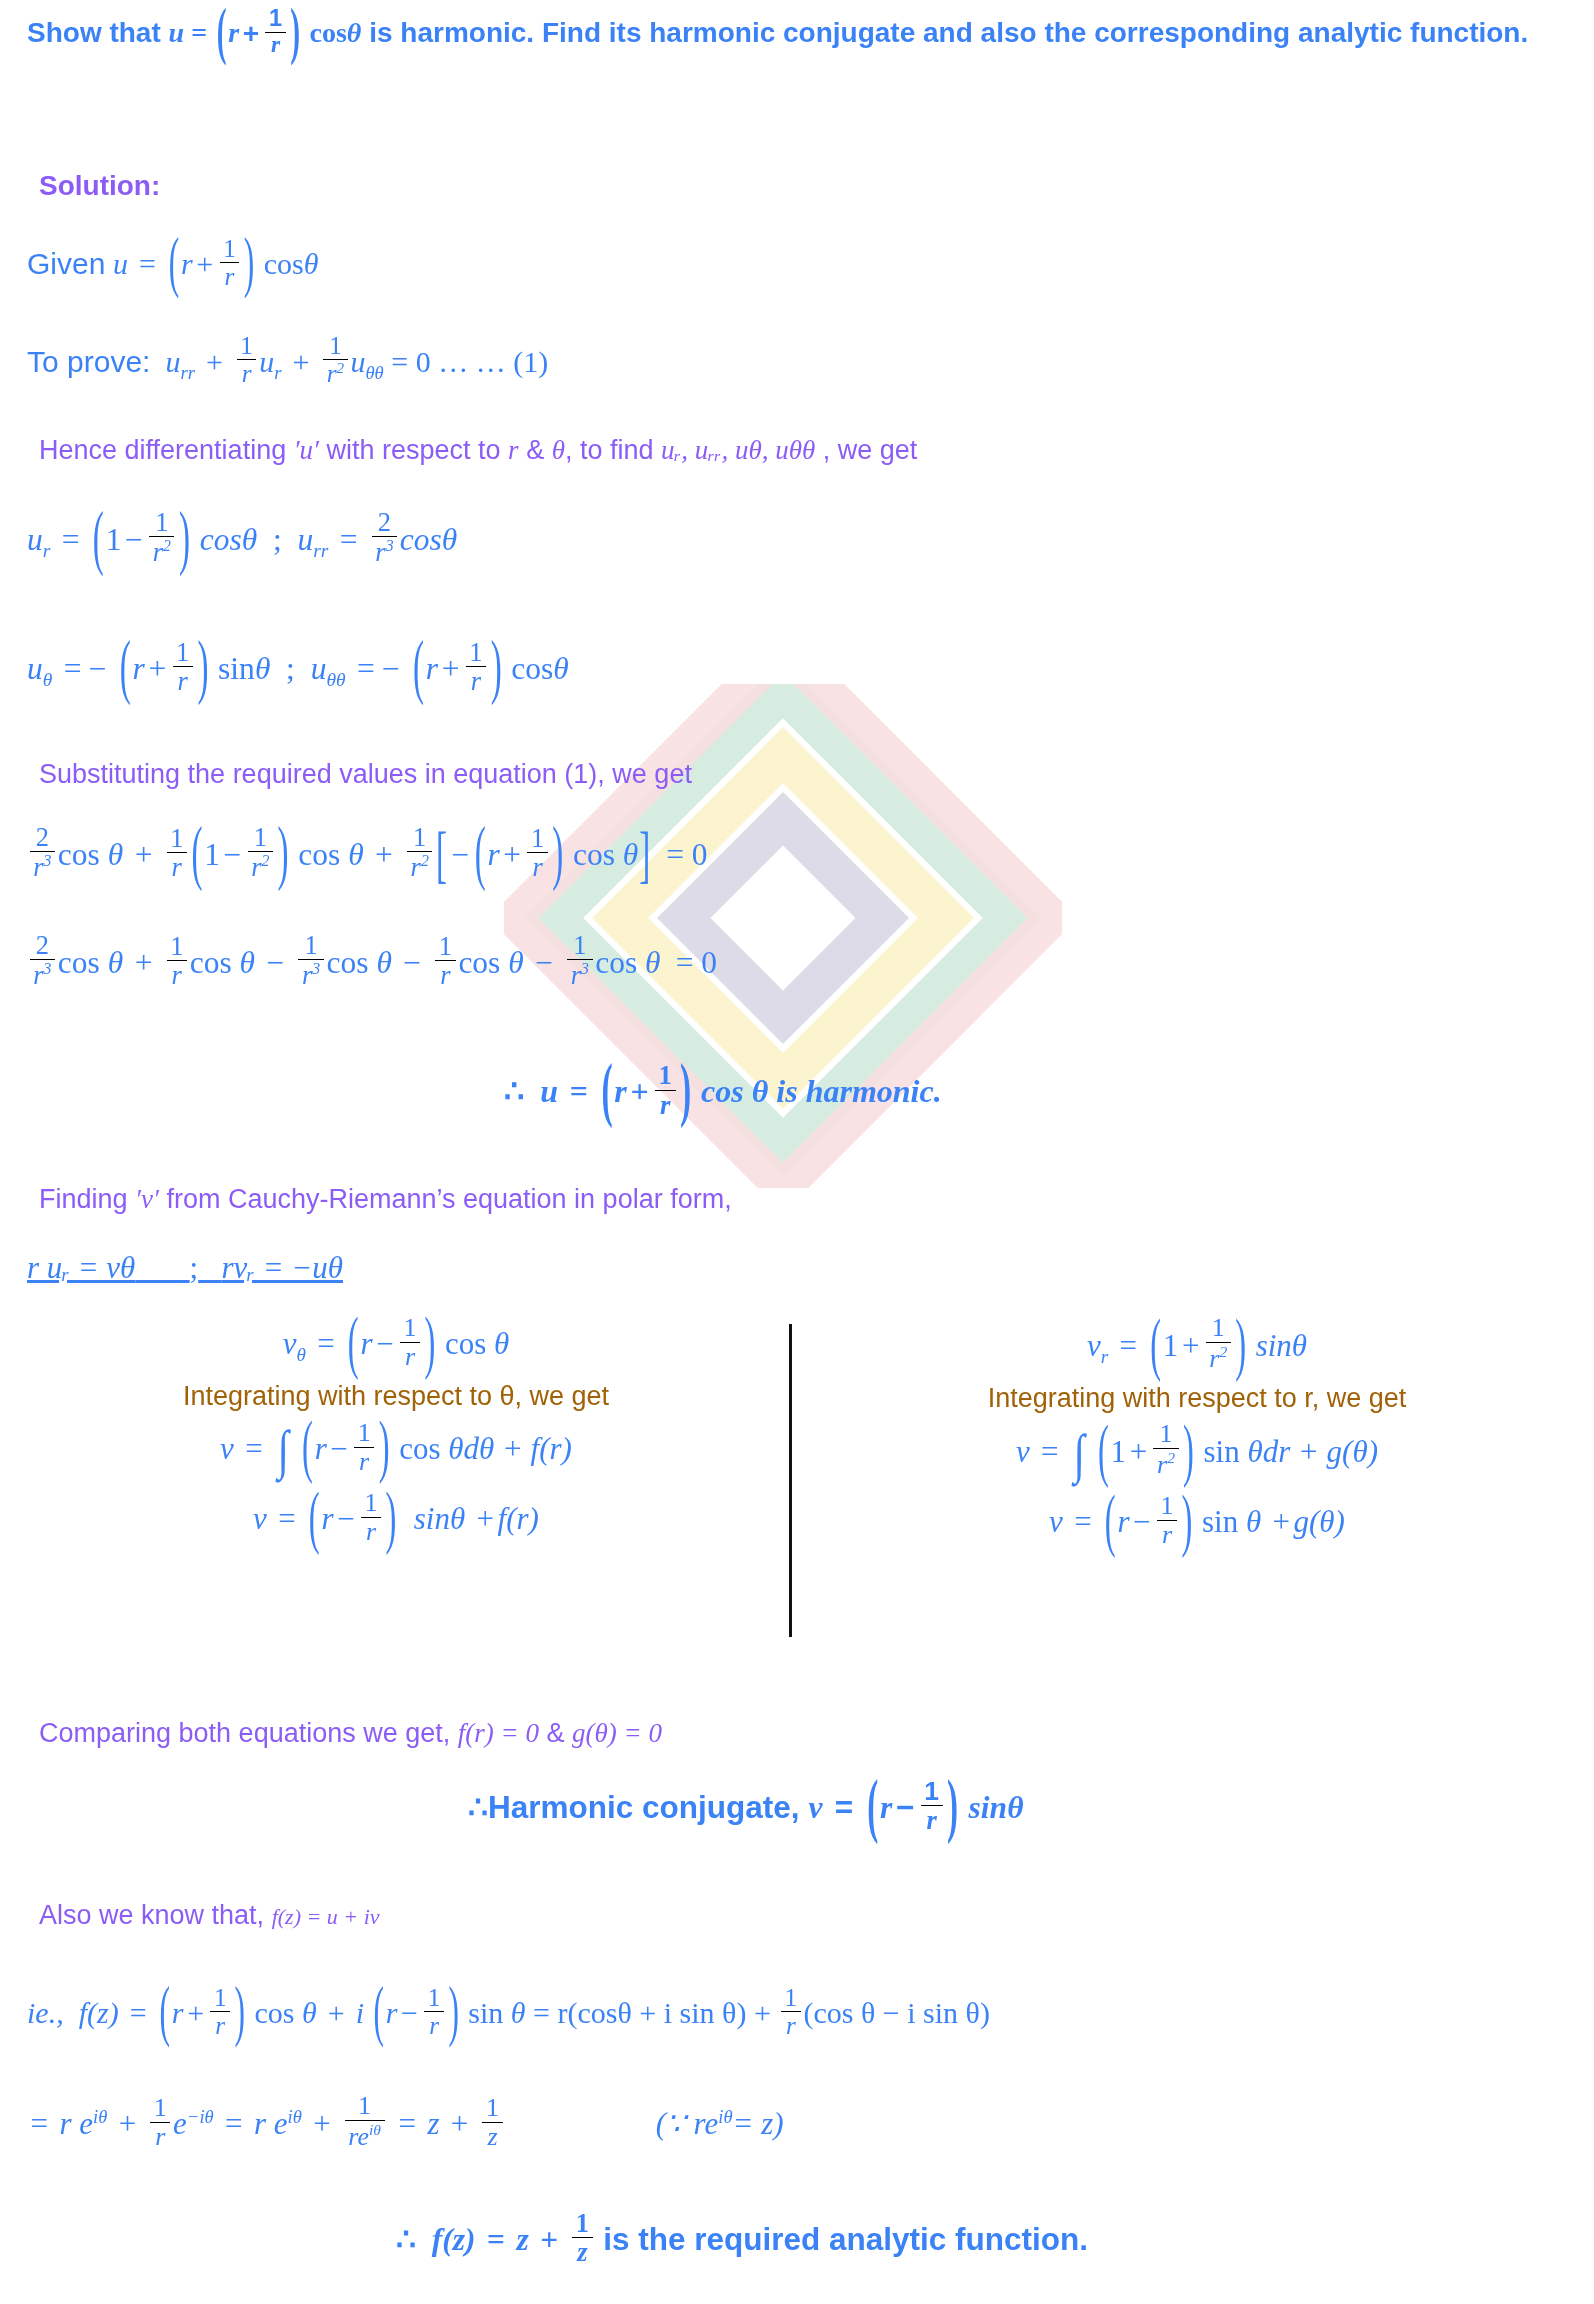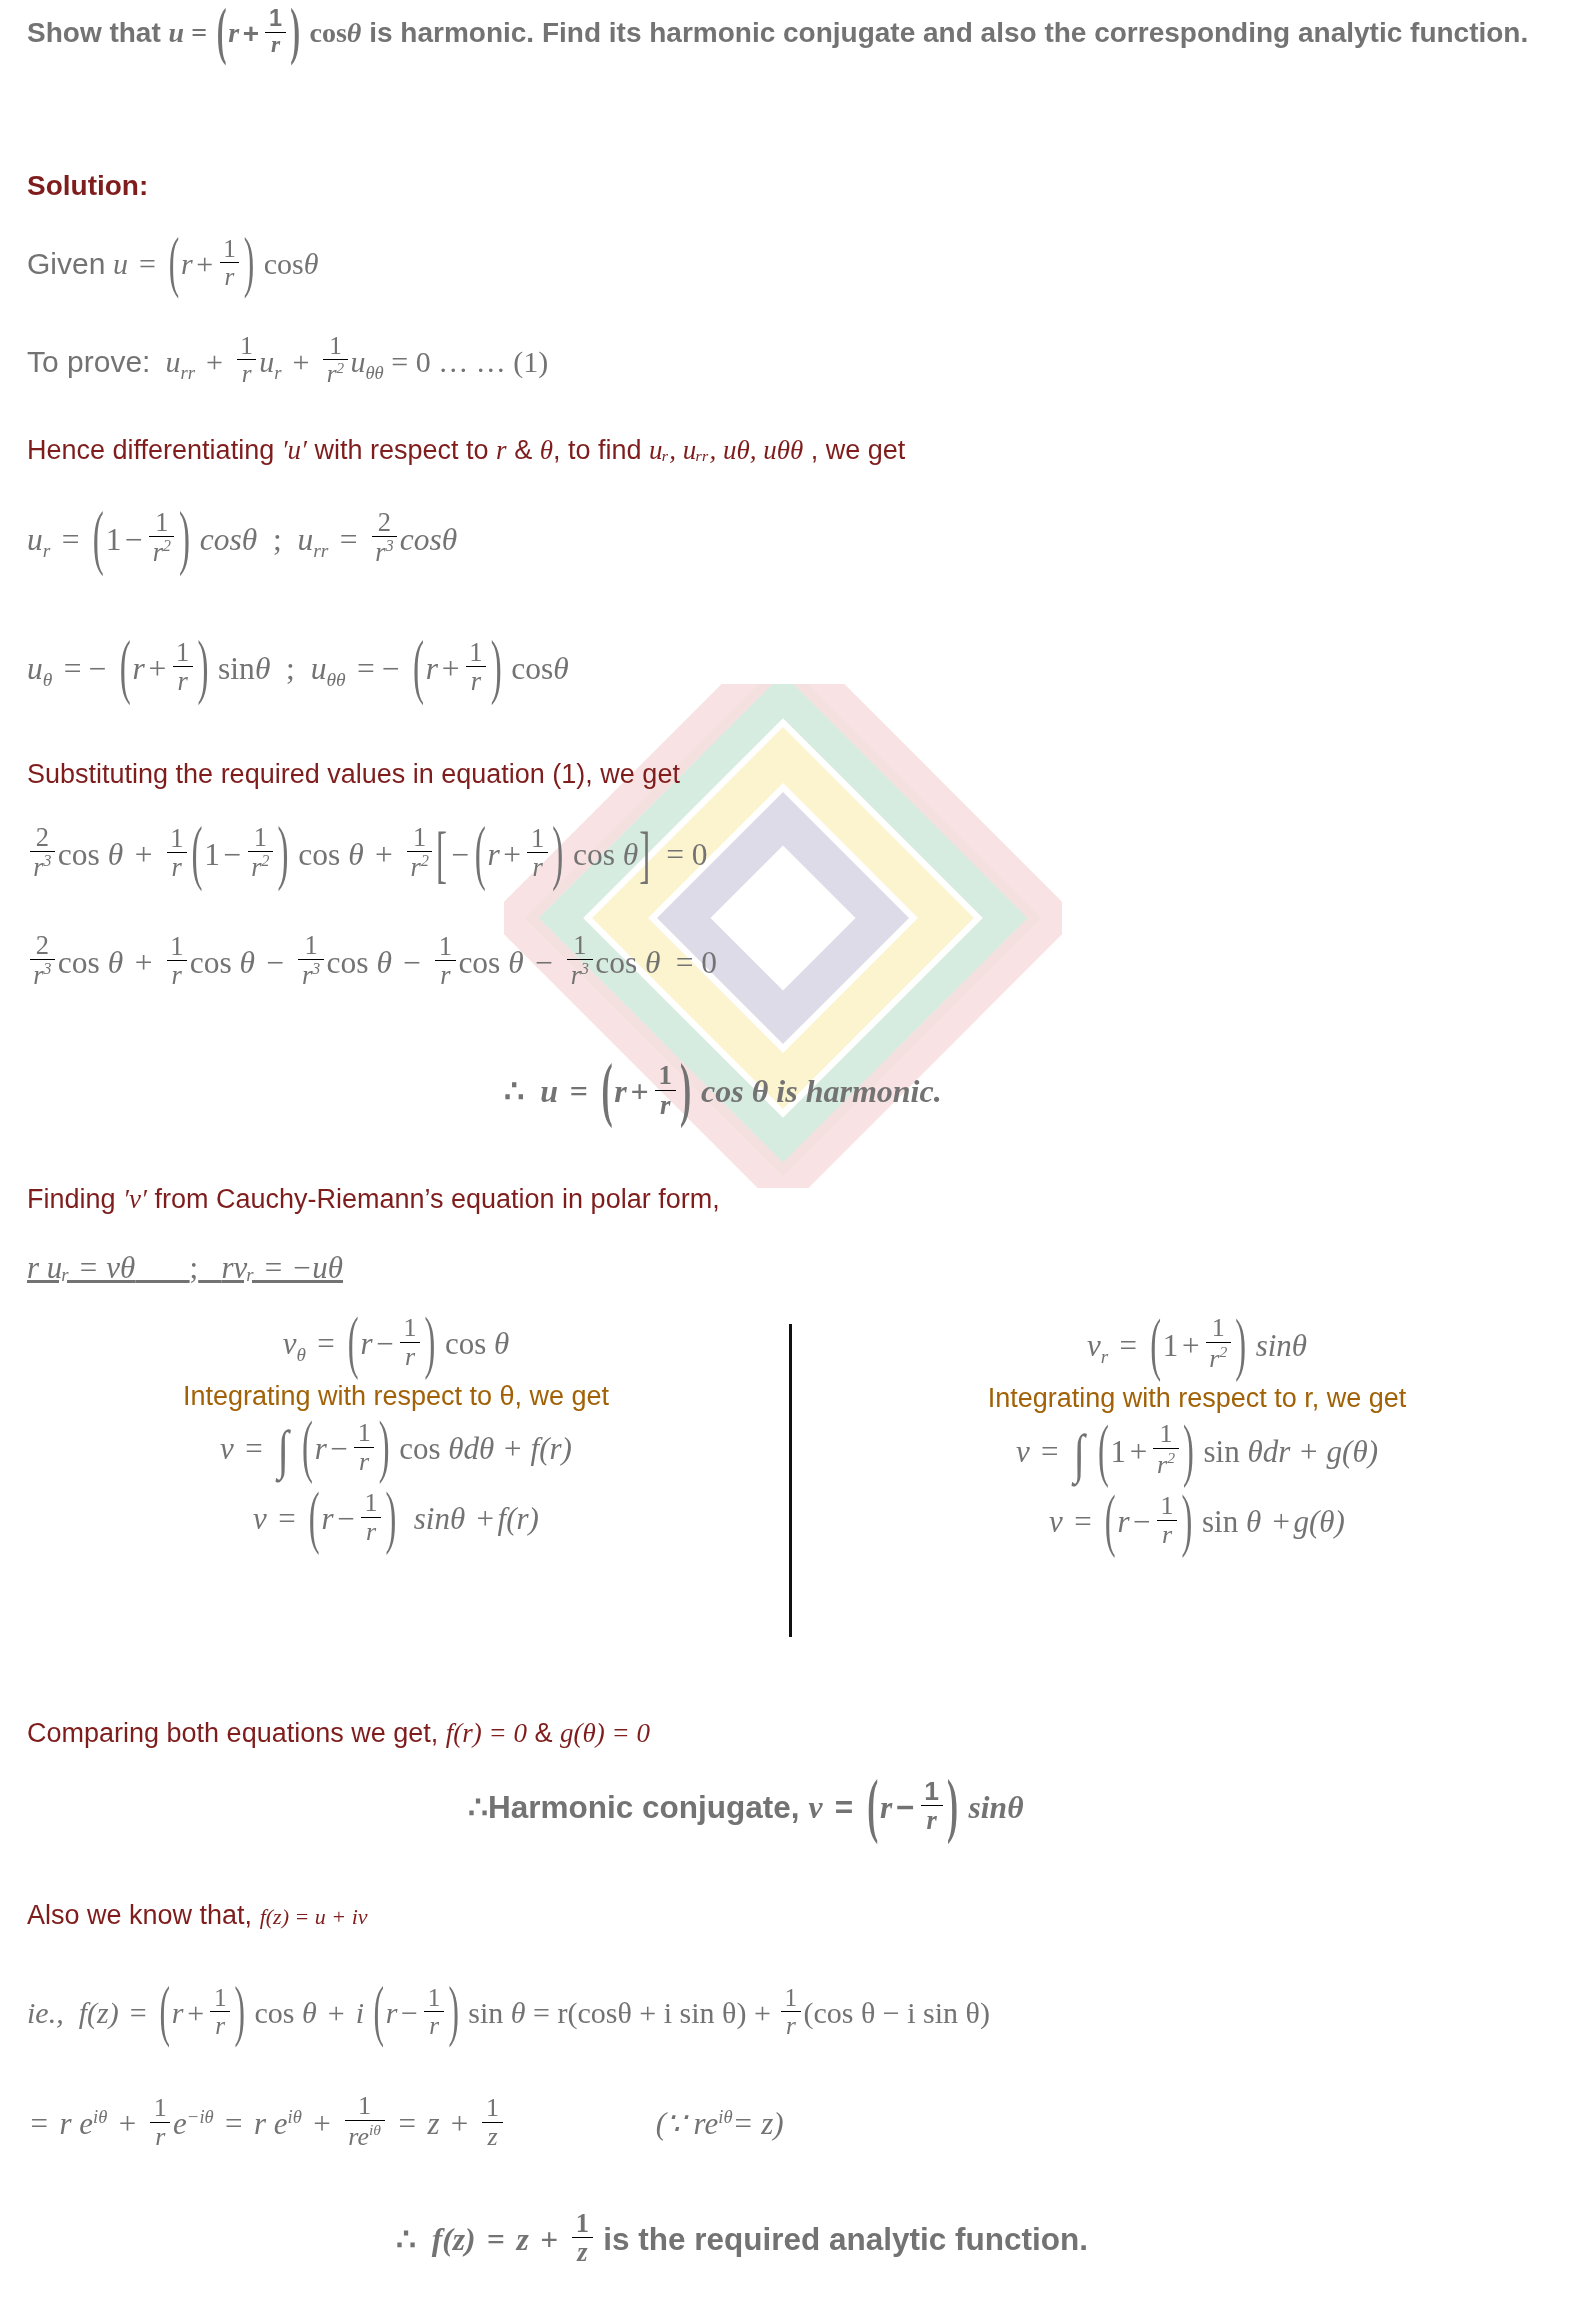--- a/index.html
+++ b/index.html
@@ -46,38 +46,38 @@
     position: relative;
     z-index: 2;
     padding: 0 27px;
     box-sizing: border-box;
   }
 
   
   .para {
     font-size: 27px;
     line-height: 1.35;
-    margin: 0;
+    margin: 12px;
     padding: 0;
-    color: #7f1d1d;
+    color: #8b5cf6;
   }
   .bold { font-weight: 700; }
   .math {
     font-family: "Liberation Serif", serif;
     font-style: italic;
   }
   .mathup {
     font-family: "Liberation Serif", serif;
     font-style: normal;
   }
   .eq {
     font-family: "Liberation Serif", serif;
     font-size: 32px;
     line-height: 1.1;
-    color: #737373;
+    color: #3b82f6;
     white-space: nowrap;
   }
   .eq .op { font-style: normal; padding: 0 3.6px; }
 
   
   .frac {
     display: inline-block;
     vertical-align: -0.42em;
     text-align: center;
     line-height: 1;

